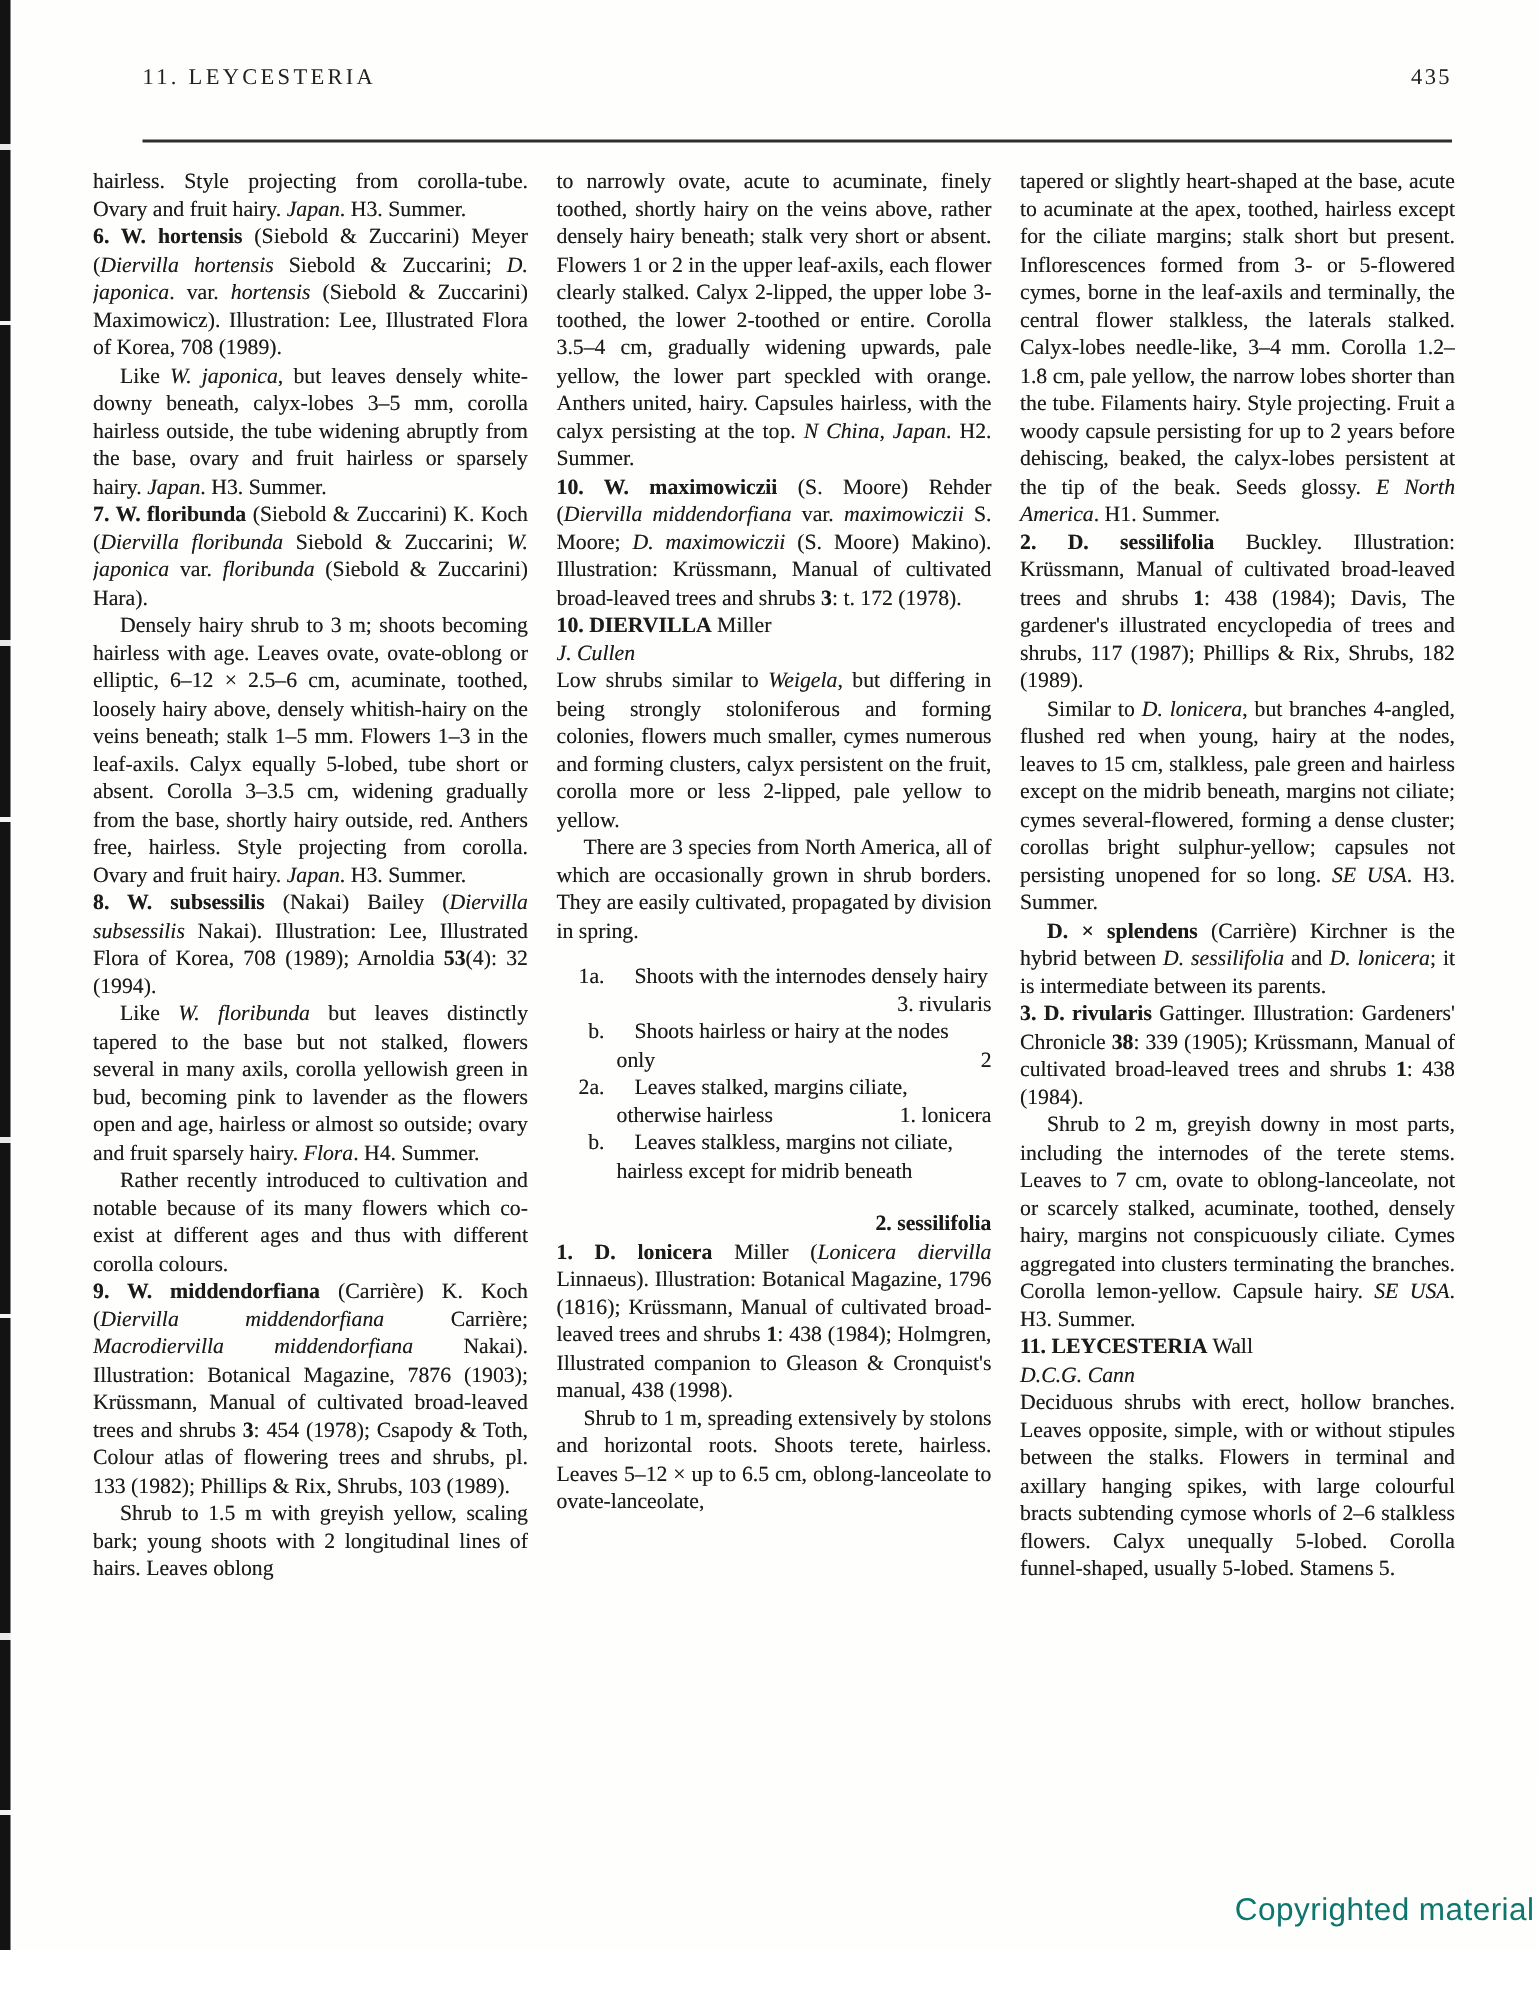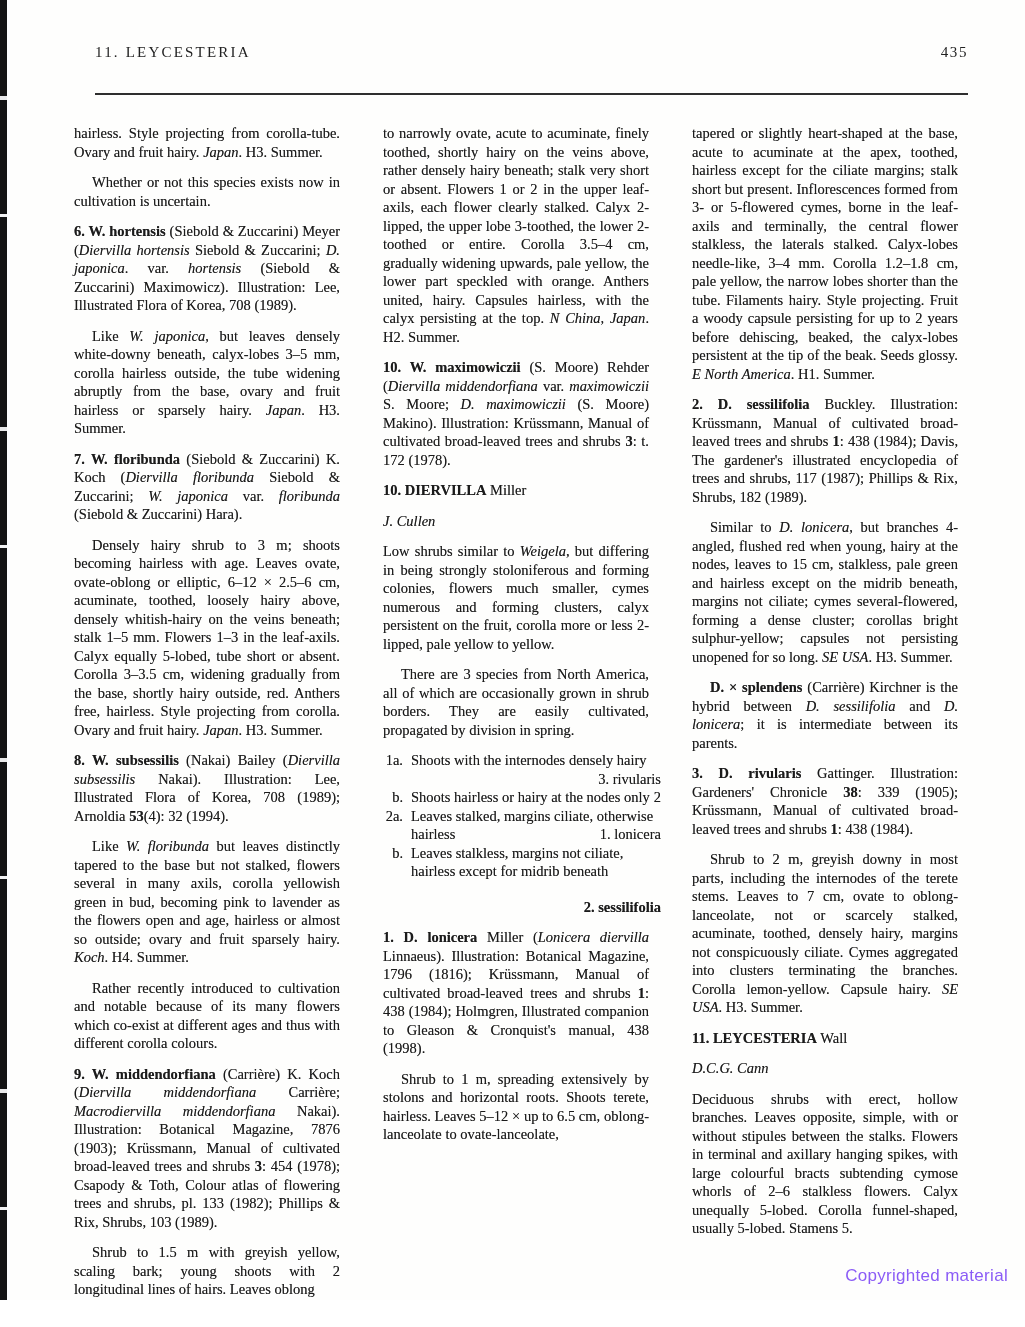--- a/index.html
+++ b/index.html
@@ -29,58 +29,57 @@
     background:#2e2e2e;
   }
   .columns {
     position:absolute; left:62px; top:112px; width:908px; height:1192px;
     display:grid; grid-template-columns:repeat(3,290px); column-gap:19px;
     font-size:14.5px; line-height:18.5px;
     text-shadow:0 0 0.4px rgba(25,25,25,0.55);
     overflow:hidden;
   }
   .col { width:290px; }
-  .col p { margin:12px; text-align:justify; }
+  .col p { margin:0; text-align:justify; }
   .b { font-weight:bold; }
   .i { font-style:italic; }
   .indent { text-indent:18px; }
   .mt-entry { margin-top:11px; }
   .mt-genus { margin-top:32px; }
   .key { margin-top:12px; }
   .key-item { padding-left:40px; overflow:hidden; text-align:left; }
-  .key-label { display:inline-block; width:32px; margin-left:-40px; margin-right:8px; text-align:right; }
+  .key-label { display:inline-block; width:32px; margin-left:-40px; margin-right:20px; text-align:right; }
   .key-result { float:right; }
   .key-result.b { font-weight:normal; }
   .key-result-block { display:block; text-align:right; font-weight:bold;margin-top:17px; }
   .watermark {
-    position:absolute; right:17px; bottom:14px;
+    position:absolute; right:2px; bottom:14px;
     font-family:"Liberation Sans", sans-serif;
-    font-size:17px; color:#8b5cf6; letter-spacing:0.3px;
+    font-size:21px; color:#0f766e; letter-spacing:0.3px;
   }
 </style>
 </head>
 <body>
 
 <div class="page">
   <div class="edge-strip"></div>
   <div class="page-header">
     <span class="running-header">11. LEYCESTERIA</span>
     <span class="page-number">435</span>
   </div>
   <div class="header-rule"></div>
   <div id="columns" class="columns">
       <div class="col">
         <p><span>hairless. Style projecting from corolla-tube. Ovary and fruit hairy. </span><span class=" i">Japan</span><span>. H3. Summer.</span></p>
-        <p class="indent"><span>Whether or not this species exists now in cultivation is uncertain.</span></p>
         <p class=" mt-entry"><span class="b">6. W. hortensis</span><span> (Siebold &amp; Zuccarini) Meyer (</span><span class=" i">Diervilla hortensis</span><span> Siebold &amp; Zuccarini; </span><span class=" i">D. japonica</span><span>. var. </span><span class=" i">hortensis</span><span> (Siebold &amp; Zuccarini) Maximowicz). Illustration: Lee, Illustrated Flora of Korea, 708 (1989).</span></p>
         <p class="indent"><span>Like </span><span class=" i">W. japonica</span><span>, but leaves densely white-downy beneath, calyx-lobes 3–5 mm, corolla hairless outside, the tube widening abruptly from the base, ovary and fruit hairless or sparsely hairy. </span><span class=" i">Japan</span><span>. H3. Summer.</span></p>
         <p class=" mt-entry"><span class="b">7. W. floribunda</span><span> (Siebold &amp; Zuccarini) K. Koch (</span><span class=" i">Diervilla floribunda</span><span> Siebold &amp; Zuccarini; </span><span class=" i">W. japonica</span><span> var. </span><span class=" i">floribunda</span><span> (Siebold &amp; Zuccarini) Hara).</span></p>
         <p class="indent"><span>Densely hairy shrub to 3 m; shoots becoming hairless with age. Leaves ovate, ovate-oblong or elliptic, 6–12 × 2.5–6 cm, acuminate, toothed, loosely hairy above, densely whitish-hairy on the veins beneath; stalk 1–5 mm. Flowers 1–3 in the leaf-axils. Calyx equally 5-lobed, tube short or absent. Corolla 3–3.5 cm, widening gradually from the base, shortly hairy outside, red. Anthers free, hairless. Style projecting from corolla. Ovary and fruit hairy. </span><span class=" i">Japan</span><span>. H3. Summer.</span></p>
         <p class=" mt-entry"><span class="b">8. W. subsessilis</span><span> (Nakai) Bailey (</span><span class=" i">Diervilla subsessilis</span><span> Nakai). Illustration: Lee, Illustrated Flora of Korea, 708 (1989); Arnoldia </span><span class="b">53</span><span>(4): 32 (1994).</span></p>
-        <p class="indent"><span>Like </span><span class=" i">W. floribunda</span><span> but leaves distinctly tapered to the base but not stalked, flowers several in many axils, corolla yellowish green in bud, becoming pink to lavender as the flowers open and age, hairless or almost so outside; ovary and fruit sparsely hairy. </span><span class=" i">Koch</span><span>. H4. Summer.</span></p>
+        <p class="indent"><span>Like </span><span class=" i">W. floribunda</span><span> but leaves distinctly tapered to the base but not stalked, flowers several in many axils, corolla yellowish green in bud, becoming pink to lavender as the flowers open and age, hairless or almost so outside; ovary and fruit sparsely hairy. </span><span class=" i">Flora</span><span>. H4. Summer.</span></p>
         <p class="indent"><span>Rather recently introduced to cultivation and notable because of its many flowers which co-exist at different ages and thus with different corolla colours.</span></p>
         <p class=" mt-entry"><span class="b">9. W. middendorfiana</span><span> (Carrière) K. Koch (</span><span class=" i">Diervilla middendorfiana</span><span> Carrière; </span><span class=" i">Macrodiervilla middendorfiana</span><span> Nakai). Illustration: Botanical Magazine, 7876 (1903); Krüssmann, Manual of cultivated broad-leaved trees and shrubs </span><span class="b">3</span><span>: 454 (1978); Csapody &amp; Toth, Colour atlas of flowering trees and shrubs, pl. 133 (1982); Phillips &amp; Rix, Shrubs, 103 (1989).</span></p>
         <p class="indent"><span>Shrub to 1.5 m with greyish yellow, scaling bark; young shoots with 2 longitudinal lines of hairs. Leaves oblong</span></p>
       </div>
       <div class="col">
         <p><span>to narrowly ovate, acute to acuminate, finely toothed, shortly hairy on the veins above, rather densely hairy beneath; stalk very short or absent. Flowers 1 or 2 in the upper leaf-axils, each flower clearly stalked. Calyx 2-lipped, the upper lobe 3-toothed, the lower 2-toothed or entire. Corolla 3.5–4 cm, gradually widening upwards, pale yellow, the lower part speckled with orange. Anthers united, hairy. Capsules hairless, with the calyx persisting at the top. </span><span class=" i">N China, Japan</span><span>. H2. Summer.</span></p>
         <p class=" mt-entry"><span class="b">10. W. maximowiczii</span><span> (S. Moore) Rehder (</span><span class=" i">Diervilla middendorfiana</span><span> var. </span><span class=" i">maximowiczii</span><span> S. Moore; </span><span class=" i">D. maximowiczii</span><span> (S. Moore) Makino). Illustration: Krüssmann, Manual of cultivated broad-leaved trees and shrubs </span><span class="b">3</span><span>: t. 172 (1978).</span></p>
         <p class=" mt-genus"><span class="b">10. DIERVILLA</span><span> Miller</span></p>
         <p><span class=" i">J. Cullen</span></p>
         <p><span>Low shrubs similar to </span><span class=" i">Weigela</span><span>, but differing in being strongly stoloniferous and forming colonies, flowers much smaller, cymes numerous and forming clusters, calyx persistent on the fruit, corolla more or less 2-lipped, pale yellow to yellow.</span></p>

